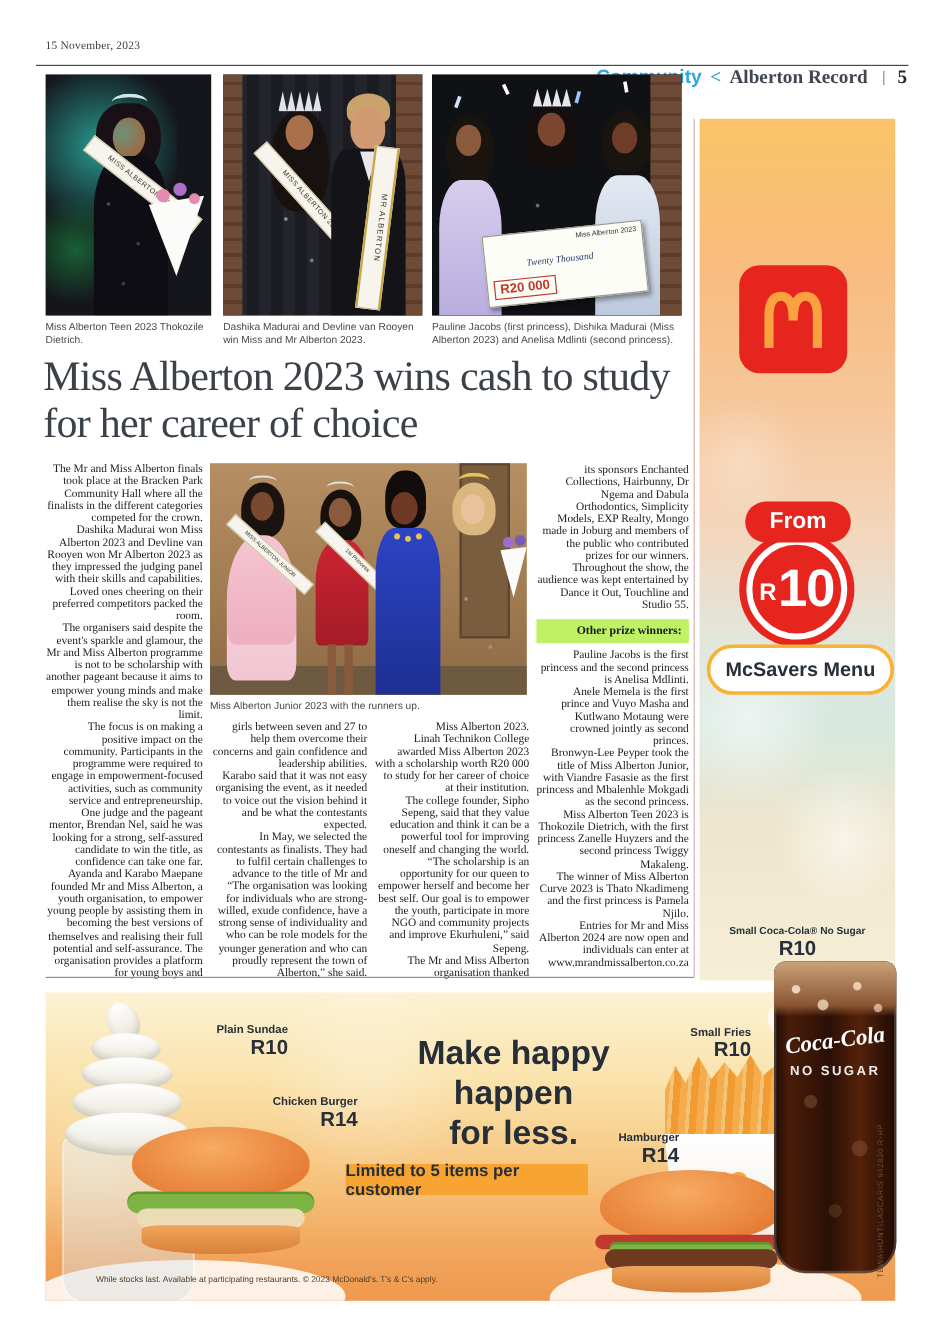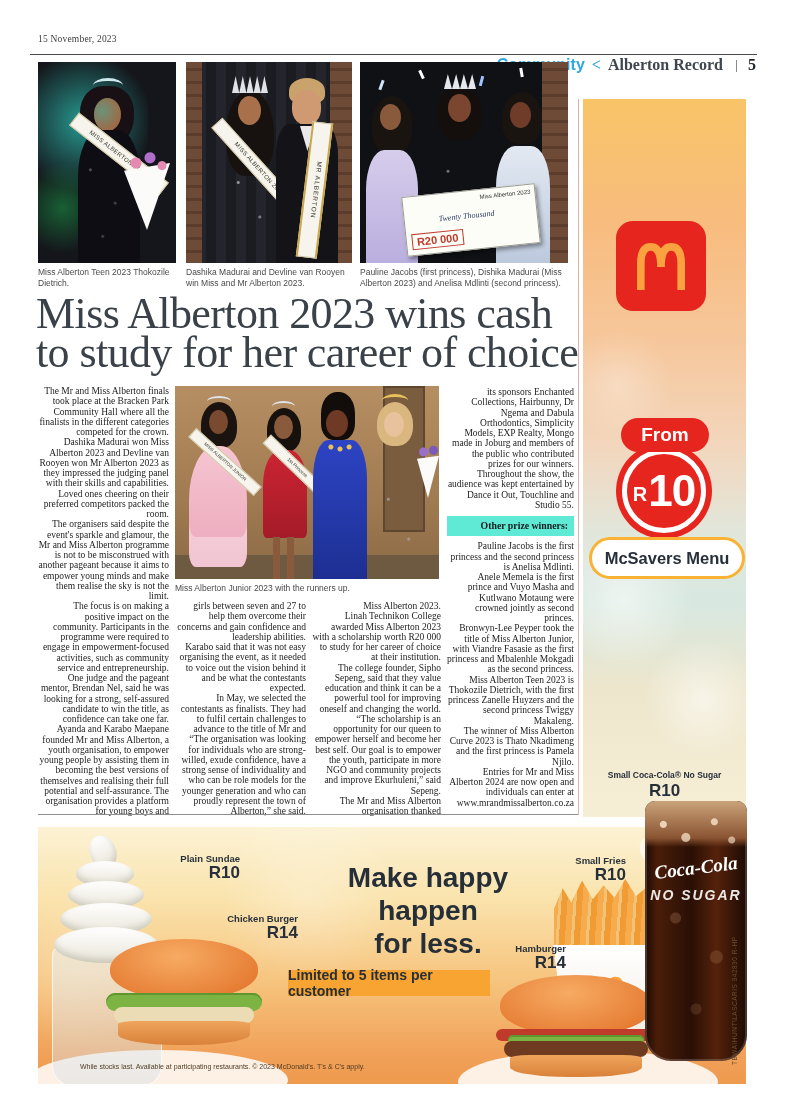--- a/index.html
+++ b/index.html
@@ -17,26 +17,26 @@
   .masthead .pnum{font-weight:bold;color:#23282d;}
   .hdr-rule{position:absolute;left:30px;top:54px;width:727px;height:1px;background:#4a4a4a;}
 
   
   .photo{position:absolute;overflow:hidden;background:#14161b;}
   .caption{position:absolute;font-family:"Liberation Sans",sans-serif;font-size:8.5px;line-height:10.5px;color:#4a4a4a;}
   .sash{position:absolute;background:#f6f4ec;border:1px solid #cfc4a2;overflow:hidden;
         font-family:"Liberation Sans",sans-serif;color:#3a3a2e;text-align:center;white-space:nowrap;}
 
   
-  .headline{position:absolute;left:36px;top:294px;width:548px;font-size:44px;line-height:39px;
+  .headline{position:absolute;left:36px;top:294px;width:548px;font-size:35px;line-height:39px;
             color:#3a4148;letter-spacing:-0.6px;}
   .article-col{position:absolute;font-size:9.5px;line-height:10.25px;color:#1c1c1c;text-align:right;}
   .article-col p{margin:0;text-indent:9px;}
   .article-col p.ni{text-indent:0;}
-  .prize-box{background:#5eead4;color:#15181c;font-weight:bold;font-size:9.8px;
+  .prize-box{background:#bef264;color:#15181c;font-weight:bold;font-size:9.8px;
              padding:5px 6px;margin:6px 0 5px 0;}
   .v-div{position:absolute;left:578px;top:99px;width:1px;height:716px;background:#ddb2ab;}
   .h-div{position:absolute;left:38px;top:814px;width:540px;height:1px;background:#8f8f8f;}
 
   
   .side-ad{position:absolute;left:583px;top:99px;width:163px;height:718px;overflow:hidden;
      background:linear-gradient(180deg,#F8C467 0%,#F8BC7F 18%,#F6C79C 34%,#F3D6BC 48%,#E2E6DA 60%,#D7E8E1 70%,#EDE6CC 82%,#F7EED6 100%);}
   .bokeh{position:absolute;border-radius:50%;background:radial-gradient(circle,rgba(255,255,255,.55),rgba(255,255,255,0) 70%);}
   .mc-logo-card{position:absolute;left:33px;top:122px;width:90px;height:90px;background:#E6251F;border-radius:17px;
                 display:flex;align-items:center;justify-content:center;}
@@ -82,21 +82,21 @@
       radial-gradient(circle at 18% 9%,rgba(255,235,210,.8) 3px,transparent 4px),
       radial-gradient(circle at 40% 14%,rgba(255,235,210,.7) 4px,transparent 5px),
       radial-gradient(circle at 68% 8%,rgba(255,235,210,.75) 3px,transparent 4px),
       radial-gradient(circle at 85% 15%,rgba(255,235,210,.6) 3px,transparent 4px),
       radial-gradient(circle at 30% 45%,rgba(255,200,150,.18) 5px,transparent 6px),
       radial-gradient(circle at 70% 60%,rgba(255,200,150,.15) 6px,transparent 7px),
       radial-gradient(circle at 50% 80%,rgba(255,200,150,.12) 5px,transparent 6px);}
   .coke-script{position:absolute;left:0;top:56px;width:100%;text-align:center;transform:rotate(-7deg);
       font-family:"Liberation Serif",serif;font-style:italic;font-weight:bold;font-size:19px;color:#fff;z-index:2;}
   .coke-nosugar{position:absolute;left:0;top:86px;width:100%;text-align:center;z-index:2;
-      font-family:"Liberation Sans",sans-serif;font-weight:bold;font-size:14px;letter-spacing:2px;color:rgba(255,255,255,.9);font-style:italic;}
+      font-family:"Liberation Sans",sans-serif;font-weight:bold;font-size:11px;letter-spacing:2px;color:rgba(255,255,255,.9);}
   .agency{position:absolute;left:731px;top:905px;height:160px;writing-mode:vertical-rl;transform:rotate(180deg);
       font-family:"Liberation Sans",sans-serif;font-size(6px);font-size:6.5px;color:#6b4e2e;z-index:7;letter-spacing:.5px;}
 
   
   .bun{position:absolute;border-radius:50% 50% 46% 46%;background:radial-gradient(ellipse at 45% 30%,#f7ab63,#e4772e 85%);z-index:3;}
   .bun-b{position:absolute;border-radius:14% 14% 45% 45%;background:linear-gradient(#efa45b,#d9813a);z-index:3;}
   .lettuce{position:absolute;background:#7db343;border-radius:12px;z-index:3;
            box-shadow:0 2px 0 #5f9630 inset;}
   .patty-w{position:absolute;background:#ecdcb6;border-radius:8px;z-index:3;}
   .patty-b{position:absolute;background:#6e3b20;border-radius:8px;z-index:3;}
@@ -179,21 +179,21 @@
     </div>
   </div>
   <div class="caption" style="left:360px;top:267px;width:208px;">Pauline Jacobs (first princess), Dishika Madurai (Miss Alberton 2023) and Anelisa Mdlinti (second princess).</div>
 
   <div class="headline">Miss Alberton 2023 wins cash to study for her career of choice</div>
 
   <div class="article-col" style="left:38px;top:386px;width:131px;">
     <p class="ni">The Mr and Miss Alberton finals took place at the Bracken Park Community Hall where all the finalists in the different categories competed for the crown.</p>
     <p>Dashika Madurai won Miss Alberton 2023 and Devline van Rooyen won Mr Alberton 2023 as they impressed the judging panel with their skills and capabilities.</p>
     <p>Loved ones cheering on their preferred competitors packed the room.</p>
-    <p>The organisers said despite the event's sparkle and glamour, the Mr and Miss Alberton programme is not to be misconstrued with another pageant because it aims to empower young minds and make them realise the sky is not the limit.</p>
+    <p>The organisers said despite the event's sparkle and glamour, the Mr and Miss Alberton programme is not to be scholarship with another pageant because it aims to empower young minds and make them realise the sky is not the limit.</p>
     <p>The focus is on making a positive impact on the community. Participants in the programme were required to engage in empowerment-focused activities, such as community service and entrepreneurship.</p>
     <p>One judge and the pageant mentor, Brendan Nel, said he was looking for a strong, self-assured candidate to win the title, as confidence can take one far.</p>
     <p>Ayanda and Karabo Maepane founded Mr and Miss Alberton, a youth organisation, to empower young people by assisting them in becoming the best versions of themselves and realising their full potential and self-assurance. The organisation provides a platform for young boys and</p>
   </div>
 
   <div class="photo" style="left:175px;top:386px;width:264px;height:193px;background:linear-gradient(#b68e63,#a07a50 60%,#8a6a46);">
     <div class="abs" style="right:14px;top:0;width:38px;height:142px;background:#7a5c3e;border:2px solid #5f4630;"></div>
     <div class="abs" style="left:0;bottom:0;width:264px;height:24px;background:#6e5a40;"></div>
     <div class="abs" style="left:26px;top:16px;width:36px;height:46px;background:#1a1310;border-radius:50% 50% 40% 40%;"></div>
     <div class="abs" style="left:32px;top:10px;width:24px;height:9px;border-top:2.5px solid #dfe4ea;border-radius:50%;"></div>

